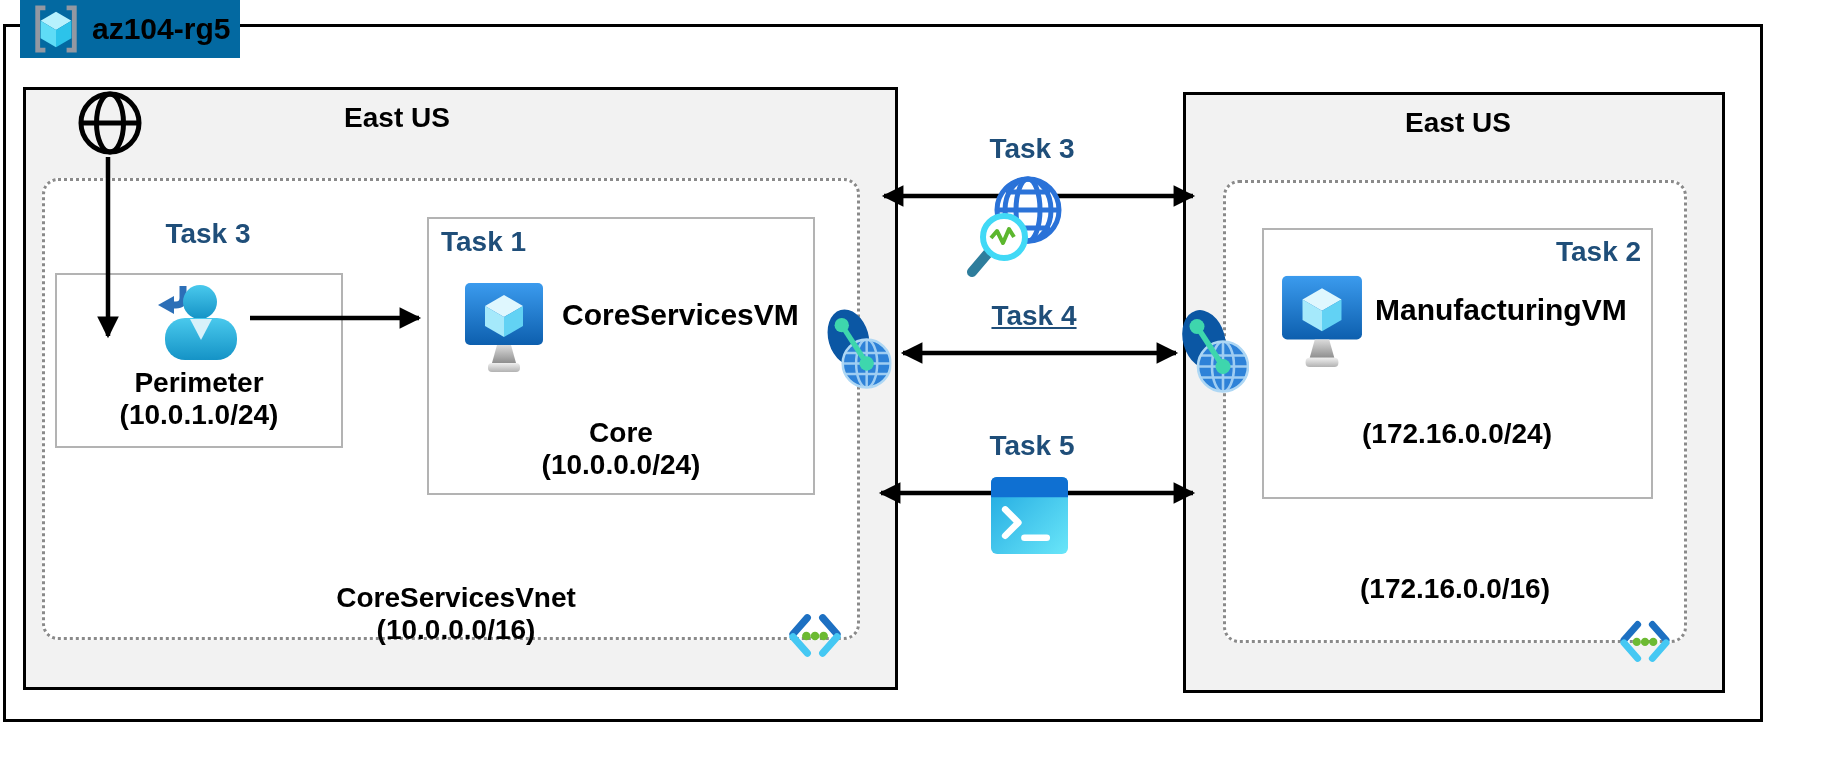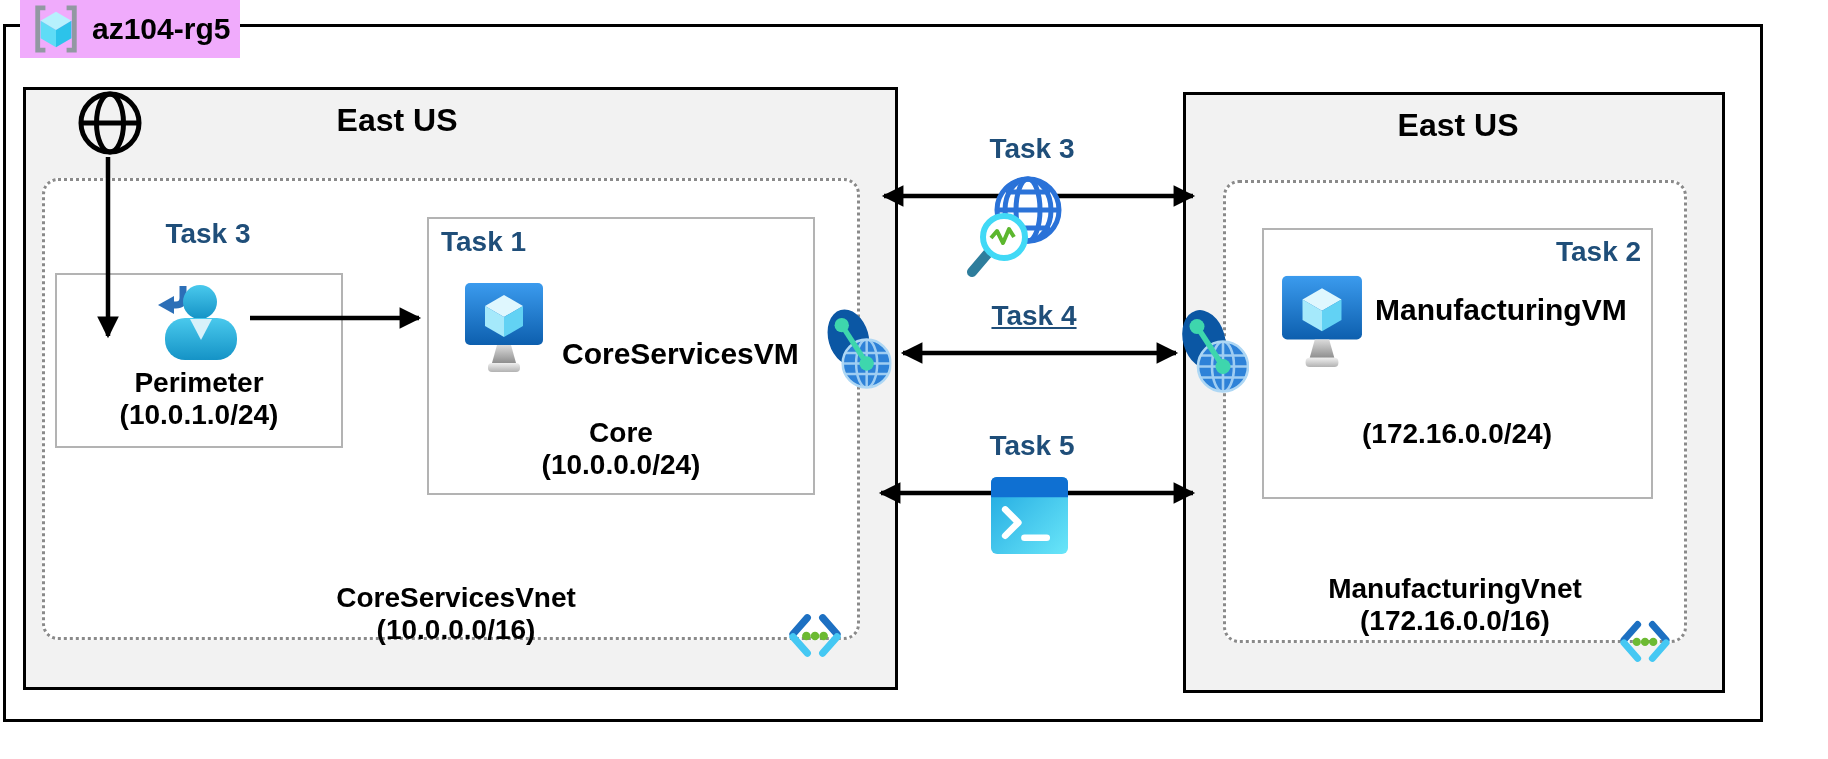--- a/index.html
+++ b/index.html
@@ -3,33 +3,33 @@
 <meta charset="utf-8">
 <style>
   html,body{margin:0;padding:0;background:#fff;}
   .canvas{
     position:relative;width:1828px;height:759px;background:#ffffff;
     font-family:"Liberation Sans","DejaVu Sans",sans-serif;font-weight:bold;color:#000;
     overflow:hidden;
   }
   .abs{position:absolute;}
   .rg-box{left:3px;top:24px;width:1760px;height:698px;border:3px solid #000;box-sizing:border-box;background:#fff;z-index:0;}
-  .rg-label{left:20px;top:0px;height:58px;display:flex;align-items:center;gap:10px;background:#f0abfc;padding:0 10px;z-index:7;}
+  .rg-label{left:20px;top:0px;height:58px;display:flex;align-items:center;gap:10px;background:#0369a1;padding:0 10px;z-index:7;}
   .rg-label .txt{font-size:30px;line-height:58px;white-space:nowrap;}
   .region{border:3px solid #000;box-sizing:border-box;background:var(--region-fill,#f2f2f2);z-index:1;}
   .region-left{left:23px;top:87px;width:875px;height:603px;}
   .region-right{left:1183px;top:92px;width:542px;height:601px;}
   .vnet{border:3px dotted var(--dotted-border,#8a8a8a);border-radius:16px;box-sizing:border-box;background:#fff;z-index:2;}
   .vnet-left{left:42px;top:178px;width:818px;height:462px;}
   .vnet-right{left:1223px;top:180px;width:464px;height:463px;}
   .subnet{border:2px solid var(--subnet-border,#b3b3b3);box-sizing:border-box;background:#fff;z-index:3;}
   .subnet-perimeter{left:55px;top:273px;width:288px;height:175px;}
   .subnet-task1{left:427px;top:217px;width:388px;height:278px;}
   .subnet-task2{left:1262px;top:228px;width:391px;height:271px;}
-  .lbl{font-size:32px;white-space:nowrap;z-index:5;}
+  .lbl{font-size:28px;white-space:nowrap;z-index:5;}
   .lbl-lg{font-size:30px;white-space:nowrap;z-index:5;}
   .task{color:var(--task-label,#1f4e79);font-size:28px;white-space:nowrap;z-index:5;}
   .cx{transform:translateX(-50%);}
   .block{text-align:center;line-height:32px;font-size:28px;z-index:5;white-space:nowrap;}
   svg.icon{display:block;z-index:6;}
   #arrows{left:0;top:0;z-index:4;}
 </style>
 </head>
 <body>
 
@@ -158,21 +158,21 @@
   </svg>
   <div class="abs block cx" style="left:199px;top:367px;">
     <div>Perimeter</div>
     <div>(10.0.1.0/24)</div>
   </div>
 
   <div class="abs task" style="left:441px;top:220px;margin-top:6px;">Task 1</div>
   <svg class="abs icon" style="left:464px;top:283px;" width="80" height="94" viewBox="0 0 80 94">
       <use href="#sym-vm"></use>
     </svg>
-  <div class="abs lbl-lg" style="left:562px;top:298px;margin-top:39px;">CoreServicesVM</div>
+  <div class="abs lbl-lg" style="left:562px;top:298px;">CoreServicesVM</div>
   <div class="abs block cx" style="left:621px;top:417px;">
     <div>Core</div>
     <div>(10.0.0.0/24)</div>
   </div>
 
   <div class="abs block cx" style="left:456px;top:582px;">
     <div>CoreServicesVnet</div>
     <div>(10.0.0.0/16)</div>
   </div>
 
@@ -214,21 +214,20 @@
   <div class="abs task" style="left:1556px;top:236px;">Task 2</div>
   <svg class="abs icon" style="left:1281px;top:275px;" width="82" height="98" viewBox="0 0 80 94">
       <use href="#sym-vm"></use>
     </svg>
   <div class="abs lbl-lg" style="left:1375px;top:293px;">ManufacturingVM</div>
   <div class="abs block cx" style="left:1457px;top:418px;">
     <div>(172.16.0.0/24)</div>
   </div>
 
   <div class="abs block cx" style="left:1455px;top:573px;">
-    <div>ManufacturingVnet</div>
     <div>(172.16.0.0/16)</div>
   </div>
 
   <svg class="abs icon" style="left:786px;top:612px;" width="58" height="46" viewBox="0 0 60 48">
       <use href="#sym-code"></use>
     </svg>
   <svg class="abs icon" style="left:1616px;top:619px;" width="58" height="44" viewBox="0 0 60 48">
       <use href="#sym-code"></use>
     </svg>
 

